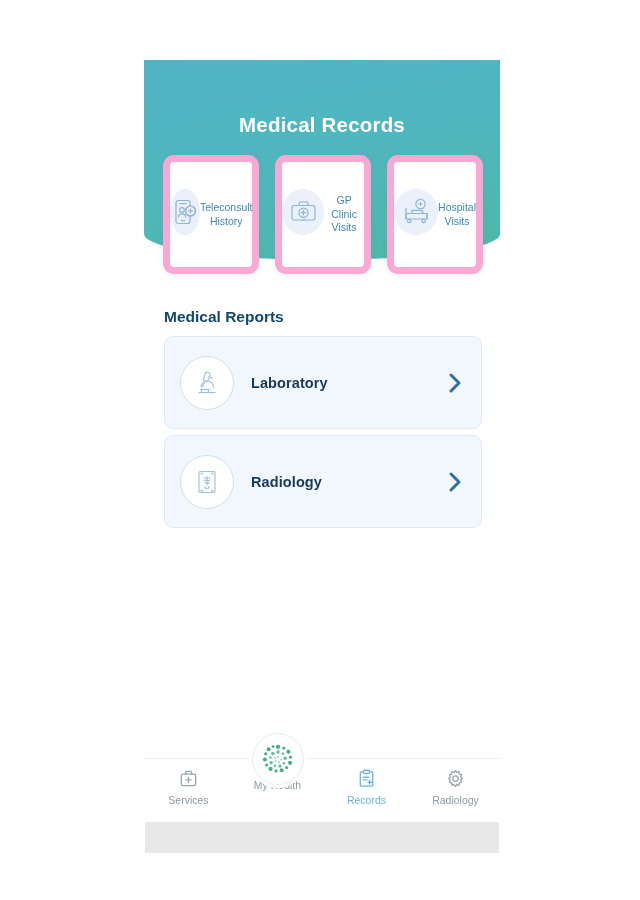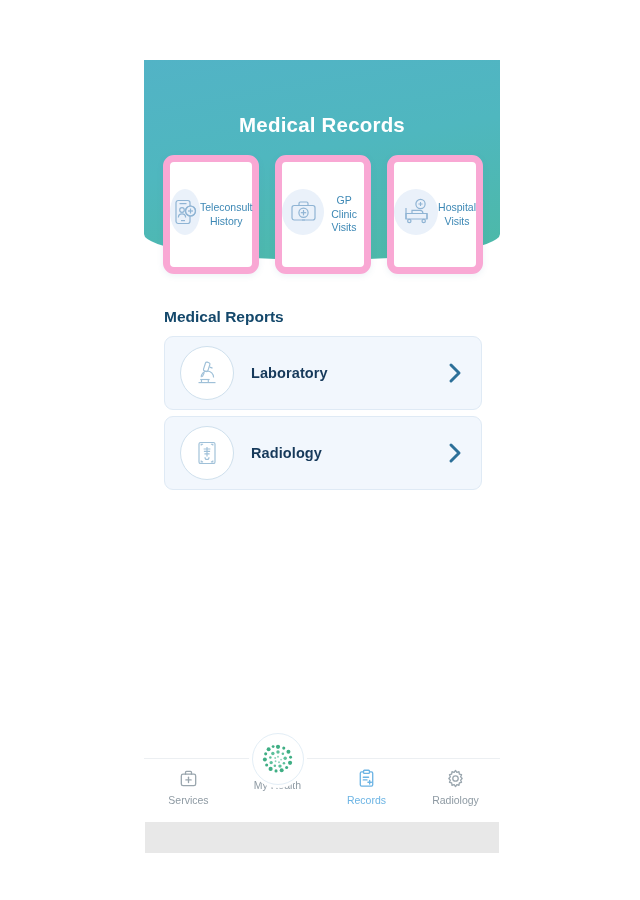--- a/index.html
+++ b/index.html
@@ -66,21 +66,21 @@
     color: #14486b; font-size: 15.5px; font-weight: bold;
   }
 
   
   .reports {
     position: absolute; left: 20px; top: 276px;
     width: 318px;
   }
   .report-row {
     position: relative;
-    height: 74px; margin-bottom: 6px;
+    height: 93px; margin-bottom: 6px;
     background: #f2f7fd;
     border: 1px solid #dfeaf5;
     border-radius: 9px;
     display: flex; align-items: center;
   }
   .report-icon-circle {
     width: 54px; height: 54px; border-radius: 50%;
     background: #ffffff;
     border: 1px solid #cfe0ed;
     margin-left: 15px;

